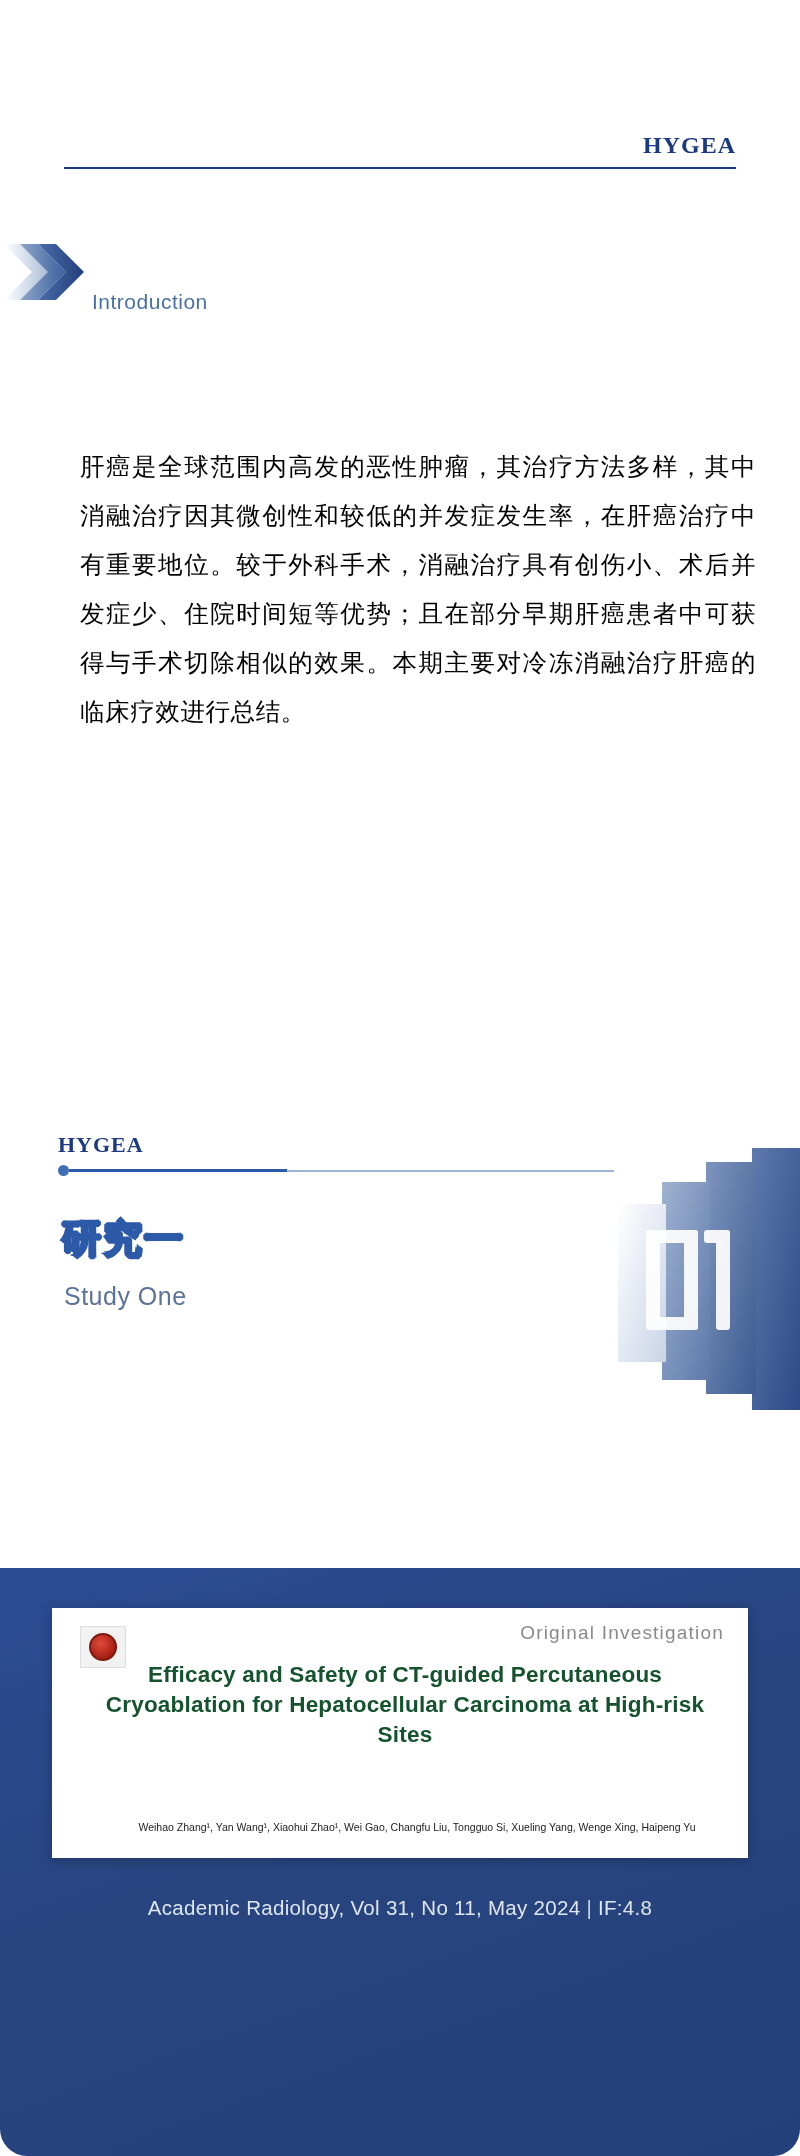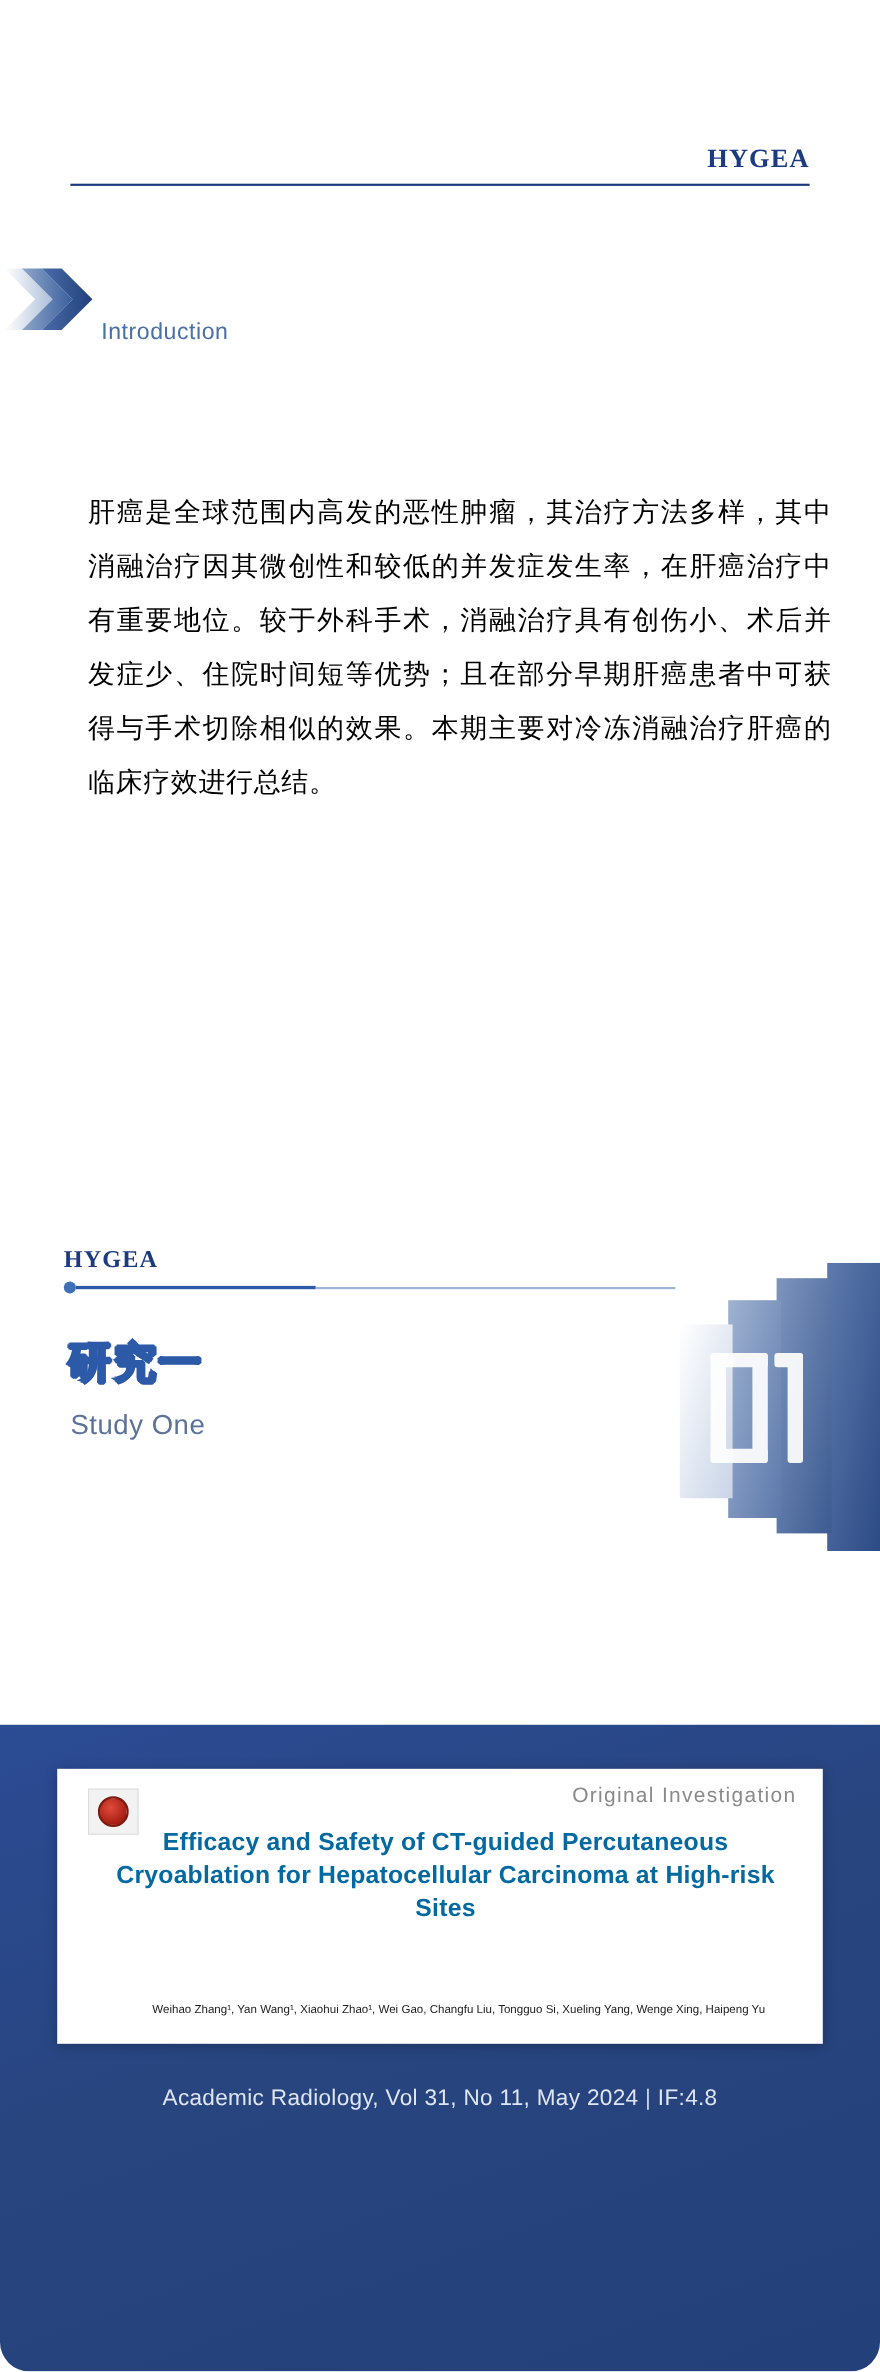--- a/index.html
+++ b/index.html
@@ -221,21 +221,21 @@
   }
   .paper-title {
     position: absolute;
     left: 36px;
     right: 26px;
     top: 52px;
     text-align: center;
     font-size: 22.5px;
     font-weight: bold;
     line-height: 1.34;
-    color: #0369a1;
+    color: #14532d;
     letter-spacing: 0.2px;
   }
   .paper-authors {
     position: absolute;
     left: 60px;
     right: 26px;
     bottom: 22px;
     text-align: center;
     font-size: 10.5px;
     color: #222;

